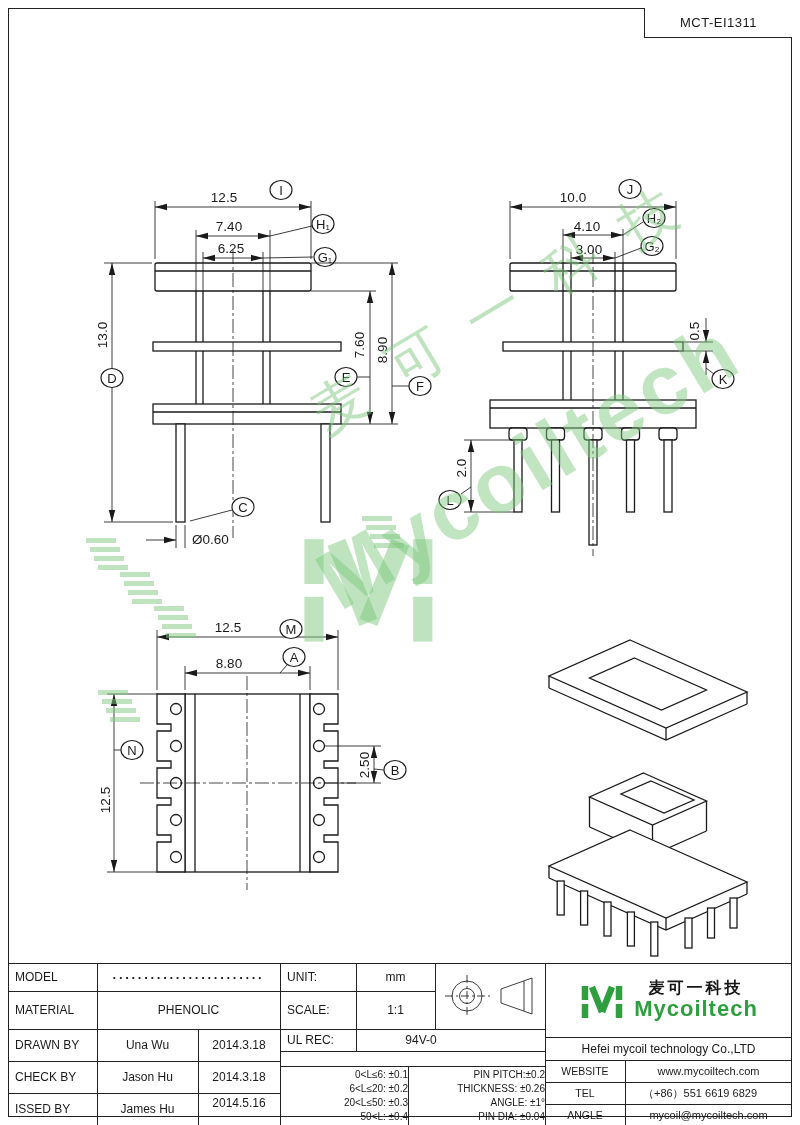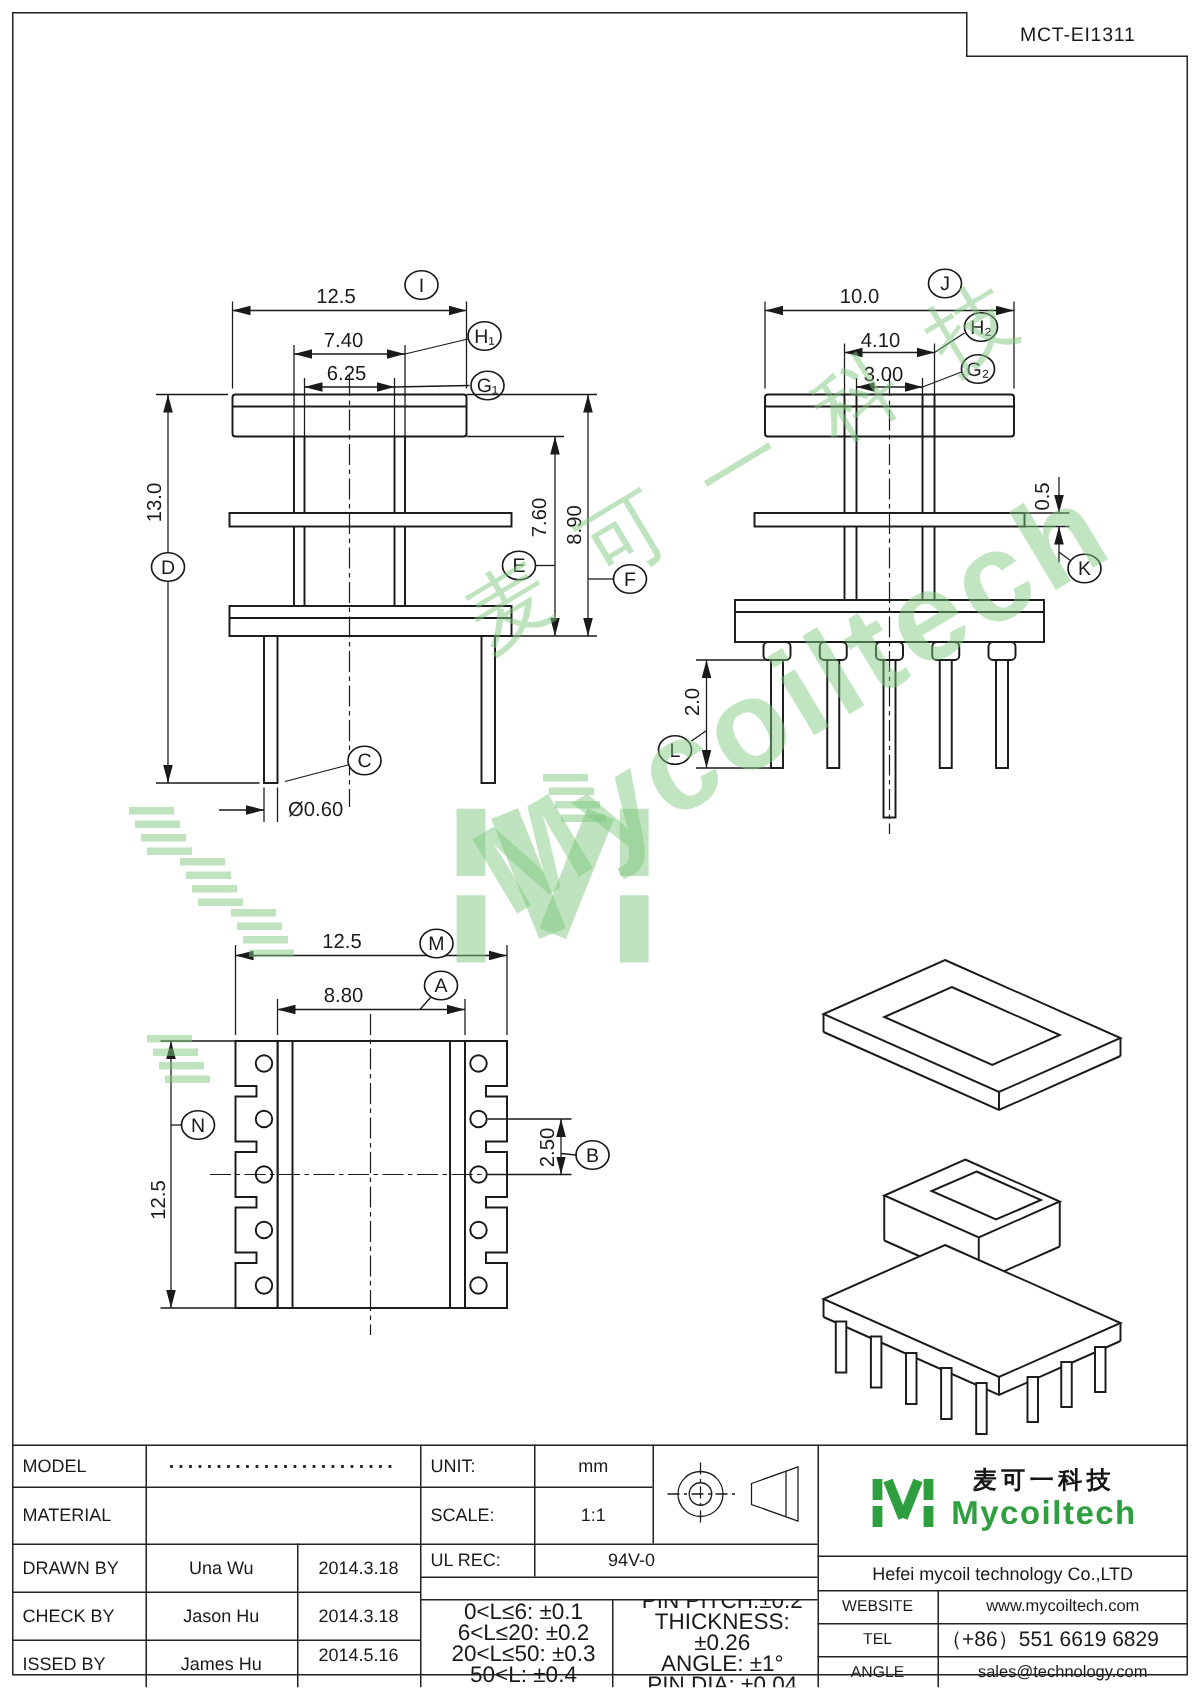--- a/index.html
+++ b/index.html
@@ -24,21 +24,21 @@
   svg .bal  { fill:#fff; stroke:#1a1a1a; stroke-width:1.1; }
   svg text.balt { font-size:13px; fill:#1a1a1a; text-anchor:middle; }
 
   
   .tb { position:absolute; left:8px; top:963px; width:784px; height:162px; font-size:12px;padding-left:16px; }
   .tb .hl, .tb .vl { position:absolute; background:#222; }
   .tb .hl { height:1.3px; } .tb .vl { width:1.3px; }
   .tb .cell { position:absolute; display:flex; align-items:center; justify-content:center;
               text-align:center; overflow:hidden; }
   .tb .cell.lft { justify-content:flex-start; padding-left:7px; text-align:left; }
-  .tol { font-size:15px; line-height:14px; text-align:center; width:100%; padding-left:10px; }
+  .tol { font-size:10px; line-height:14px; text-align:right; width:100%; padding-left:10px; }
   .logo-area { display:flex; align-items:center; justify-content:center; gap:9px; }
   .logo-txt { display:flex; flex-direction:column; line-height:1.1; }
   .logo-cn { font-size:16px; letter-spacing:3px; color:#161616; font-weight:bold; }
   .logo-en { font-size:22px; font-weight:bold; color:#2f9e3f; letter-spacing:1px; }
   .small { font-size:10.5px; }
   .dots { font-size:13px; letter-spacing:2px; font-weight:bold; }
 </style>
 </head>
 <body>
 
@@ -381,20 +381,21 @@
     <div class="vl" style="left:272px;top:0;height:162px"></div>
     <div class="vl" style="left:348px;top:0;height:88px"></div>
     <div class="vl" style="left:427px;top:0;height:66px"></div>
     <div class="vl" style="left:400px;top:103px;height:59px"></div>
     <div class="vl" style="left:537px;top:0;height:162px"></div>
     <div class="vl" style="left:617px;top:97px;height:65px"></div>
 
     <div class="cell lft" style="left:0;top:0;width:89px;height:28px">MODEL</div>
     <div class="cell dots" style="left:89px;top:0;width:183px;height:28px">························</div>
     <div class="cell lft" style="left:0;top:28px;width:89px;height:38px">MATERIAL</div>
+    <div class="cell" style="left:89px;top:28px;width:183px;height:38px">PHENOLIC</div>
     <div class="cell lft" style="left:0;top:66px;width:89px;height:32px">DRAWN BY</div>
     <div class="cell" style="left:89px;top:66px;width:101px;height:32px">Una Wu</div>
     <div class="cell" style="left:190px;top:66px;width:82px;height:32px">2014.3.18</div>
     <div class="cell lft" style="left:0;top:98px;width:89px;height:32px">CHECK BY</div>
     <div class="cell" style="left:89px;top:98px;width:101px;height:32px">Jason Hu</div>
     <div class="cell" style="left:190px;top:98px;width:82px;height:32px">2014.3.18</div>
     <div class="cell lft" style="left:0;top:130px;width:89px;height:32px">ISSED BY</div>
     <div class="cell" style="left:89px;top:130px;width:101px;height:32px">James Hu</div>
     <div class="cell" style="left:190px;top:130px;width:82px;height:20px">2014.5.16</div>
 
@@ -444,17 +445,17 @@
       </svg>
       <div class="logo-txt">
         <span class="logo-cn">麦可一科技</span>
         <span class="logo-en">Mycoiltech</span>
       </div>
     </div>
     <div class="cell" style="left:537px;top:74px;width:247px;height:23px">Hefei mycoil technology Co.,LTD</div>
     <div class="cell small" style="left:537px;top:97px;width:80px;height:22px">WEBSITE</div>
     <div class="cell" style="left:617px;top:97px;width:167px;height:22px;font-size:11px">www.mycoiltech.com</div>
     <div class="cell small" style="left:537px;top:119px;width:80px;height:22px">TEL</div>
-    <div class="cell" style="left:617px;top:119px;width:150px;height:22px;font-size:14px">（+86）551 6619 6829</div>
+    <div class="cell" style="left:617px;top:119px;width:150px;height:22px;font-size:11px">（+86）551 6619 6829</div>
     <div class="cell small" style="left:537px;top:141px;width:80px;height:21px">ANGLE</div>
-    <div class="cell" style="left:617px;top:141px;width:167px;height:21px;font-size:11px">sales@technology.com</div>
+    <div class="cell" style="left:617px;top:141px;width:167px;height:21px;font-size:11px">mycoil@mycoiltech.com</div>
   </div>
 </div>
 
 </body></html>

